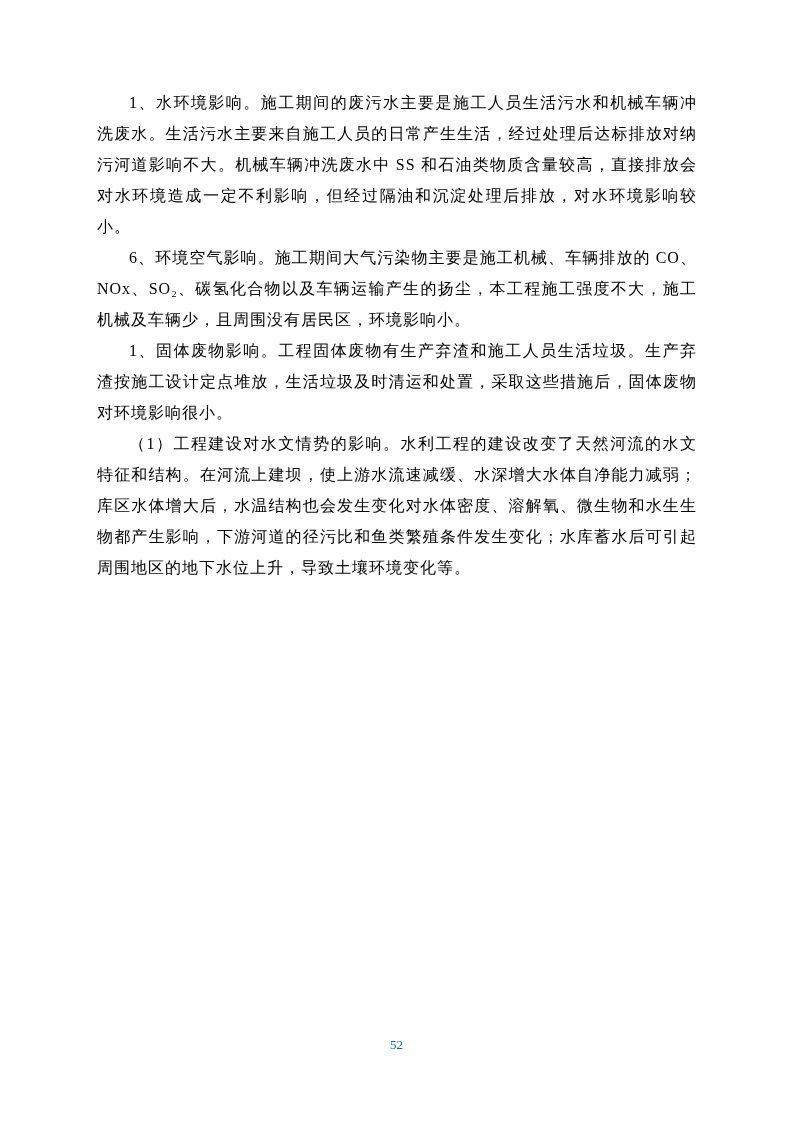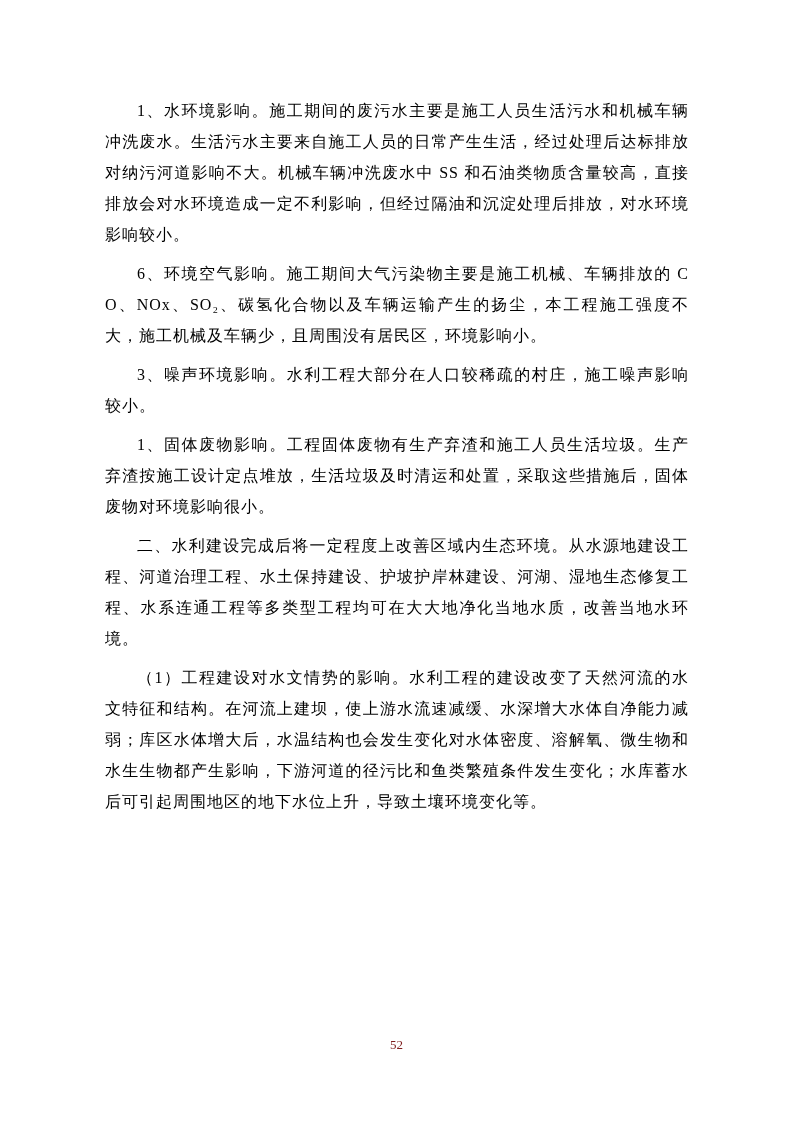--- a/index.html
+++ b/index.html
@@ -16,49 +16,47 @@
     font-family: "Liberation Serif", "DejaVu Serif", serif;
     color: #000000;
   }
   .doc-body {
     position: absolute;
     left: 97px;
     top: 87px;
     width: 600px;
   }
   .doc-body p.para {
-    margin: 8px;
+    margin: 0;
     font-size: 16px;
     line-height: 31px;
     letter-spacing: 1px;
     text-align: justify;
     text-justify: inter-ideograph;
     text-indent: 2em;
     word-break: break-all;
   }
   .page-footer {
     position: absolute;
     left: 0;
     top: 1036px;
     width: 100%;
     text-align: center;
     font-size: 13px;
     line-height: 18px;
-    color: #7f1d1d;
+    color: #0369a1;
   }
 </style>
 </head>
 <body>
 
 <div class="page">
   <div class="doc-body">
 
   <p class="para">1、水环境影响。施工期间的废污水主要是施工人员生活污水和机械车辆冲洗废水。生活污水主要来自施工人员的日常产生生活，经过处理后达标排放对纳污河道影响不大。机械车辆冲洗废水中 SS 和石油类物质含量较高，直接排放会对水环境造成一定不利影响，但经过隔油和沉淀处理后排放，对水环境影响较小。</p>
       <p class="para">6、环境空气影响。施工期间大气污染物主要是施工机械、车辆排放的 CO、NOx、SO₂、碳氢化合物以及车辆运输产生的扬尘，本工程施工强度不大，施工机械及车辆少，且周围没有居民区，环境影响小。</p>
-      <p class="para">3、噪声环境影响。水利工程大部分在人口较稀疏的村庄，施工噪声影响较小。</p>
       <p class="para">1、固体废物影响。工程固体废物有生产弃渣和施工人员生活垃圾。生产弃渣按施工设计定点堆放，生活垃圾及时清运和处置，采取这些措施后，固体废物对环境影响很小。</p>
-      <p class="para">二、水利建设完成后将一定程度上改善区域内生态环境。从水源地建设工程、河道治理工程、水土保持建设、护坡护岸林建设、河湖、湿地生态修复工程、水系连通工程等多类型工程均可在大大地净化当地水质，改善当地水环境。</p>
       <p class="para">（1）工程建设对水文情势的影响。水利工程的建设改变了天然河流的水文特征和结构。在河流上建坝，使上游水流速减缓、水深增大水体自净能力减弱；库区水体增大后，水温结构也会发生变化对水体密度、溶解氧、微生物和水生生物都产生影响，下游河道的径污比和鱼类繁殖条件发生变化；水库蓄水后可引起周围地区的地下水位上升，导致土壤环境变化等。</p>
     </div>
   <div class="page-footer">
     <span>52</span>
   </div>
 </div>
 
 </body></html>

